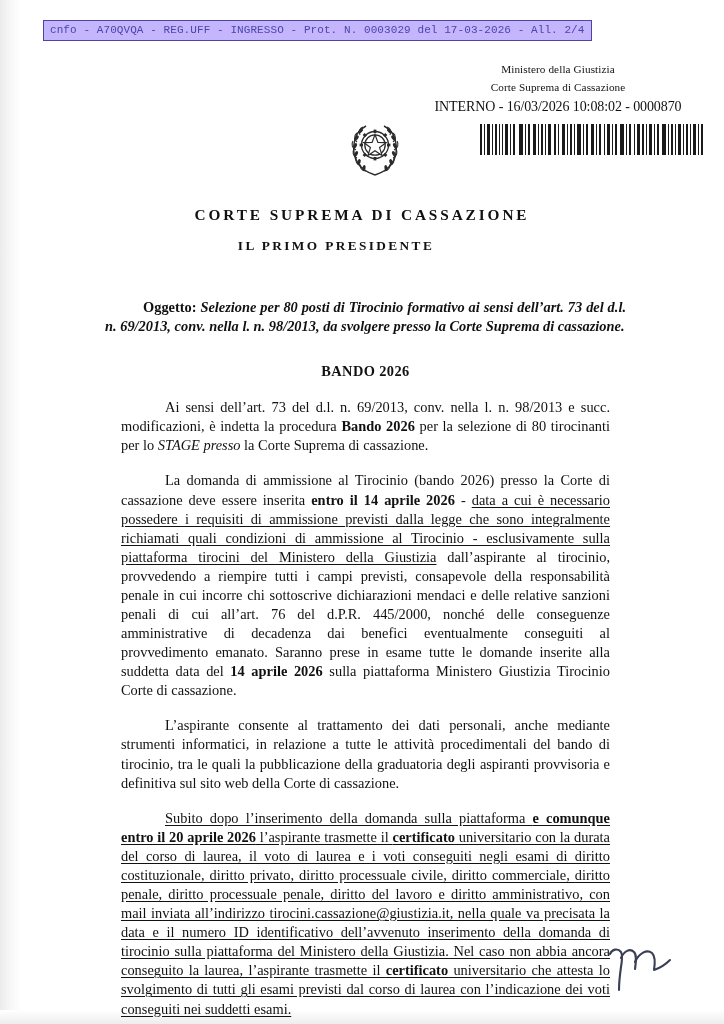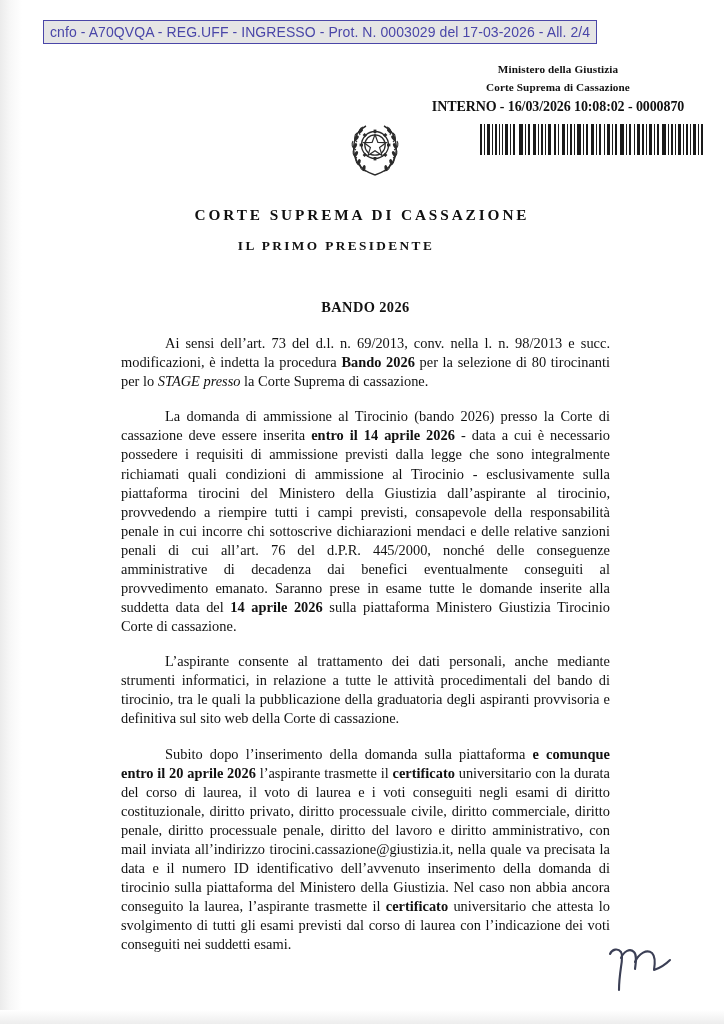--- a/index.html
+++ b/index.html
@@ -32,37 +32,37 @@
     pointer-events: none;
   }
 
   
   .stamp {
     position: absolute;
     left: 43px;
     top: 20px;
     border: 1.4px solid #4a46a8;
     color: #4a46a8;
-    font-family: Liberation Sans, sans-serif;
-    font-size: 14px;
+    font-family: Liberation Mono, monospace;
+    font-size: 11px;
     line-height: 1;
     padding: 3.5px 6px 4px 6px;
     white-space: nowrap;
     letter-spacing: 0.08px;
-    background: #e5e5e5;
+    background: #c4b5fd;
   }
 
   
   .ministry-head {
     position: absolute;
     right: 16px;
     top: 60px;
     width: 300px;
     text-align: center;
-    font-weight: bold;
+    font-weight: normal;
     font-size: 11.2px;
     line-height: 1.62;
     letter-spacing: 0.1px;
   }
   .ministry-head .line3 {
     font-size: 14px;
     letter-spacing: -0.1px;
   }
 
   .barcode {
@@ -135,21 +135,21 @@
   }
 
   .para {
     margin: 16px;
     text-indent: 44px;
   }
   .para + .para { margin-top: 1px; }
 
   b { font-weight: bold; }
   i { font-style: italic; }
-  .u { text-underline-offset: 1.5px; }
+  .u { text-decoration: underline; text-underline-offset: 1.5px; }
 
   
   .signature {
     position: absolute;
     left: 596px;
     top: 938px;
     width: 96px;
     height: 62px;
   }
   .signature svg { display: block; }
@@ -282,20 +282,21 @@
 
     <path d="M28 16.5 L30.9 24.4 L39.3 24.6 L32.6 29.6 L35.1 37.6 L28 32.8 L20.9 37.6 L23.4 29.6 L16.7 24.6 L25.1 24.4 Z" fill="#ffffff" stroke="#2b2b2b" stroke-width="1.2"></path>
   </svg>
 </div>
 
 <div class="doc-title">CORTE SUPREMA DI CASSAZIONE</div>
 <div class="doc-subtitle">IL PRIMO PRESIDENTE</div>
 
 <div class="body-col">
 
+  <p class="subject"><span class="lbl">Oggetto:</span> <span>Selezione per 80 posti di  Tirocinio formativo ai sensi dell’art. 73 del d.l. n. 69/2013, conv. nella l. n. 98/2013, da svolgere presso la Corte Suprema di cassazione.</span></p>
 
   <p class="bando-head">BANDO  2026</p>
 
   <p class="para"><span>Ai sensi dell’art. 73 del d.l. n. 69/2013, conv. nella l. n. 98/2013 e succ. modificazioni, è indetta la procedura </span><b>Bando 2026</b><span> per la selezione di 80 tirocinanti per lo </span><i>STAGE presso</i><span> la Corte Suprema di cassazione.</span></p>
 
   <p class="para"><span>La domanda di ammissione al Tirocinio (bando 2026)  presso la Corte di cassazione deve essere inserita </span><b>entro il 14 aprile 2026</b><span> - </span><span class="u">data a cui è necessario possedere i requisiti di ammissione previsti dalla legge che sono integralmente richiamati quali condizioni di ammissione al Tirocinio - esclusivamente  sulla piattaforma  tirocini del Ministero della Giustizia</span><span> dall’aspirante al tirocinio, provvedendo a riempire tutti i campi previsti,   consapevole della responsabilità penale in cui incorre chi sottoscrive dichiarazioni mendaci e delle relative sanzioni penali di cui all’art. 76 del d.P.R. 445/2000, nonché delle conseguenze amministrative di decadenza  dai benefici eventualmente conseguiti al provvedimento emanato. Saranno prese in esame tutte le domande inserite alla suddetta data del </span><b>14 aprile 2026</b><span> sulla piattaforma Ministero Giustizia Tirocinio Corte di cassazione.</span></p>
 
   <p class="para">L’aspirante consente al trattamento dei dati personali, anche mediante strumenti informatici, in relazione a tutte le attività procedimentali del bando di tirocinio, tra le quali la pubblicazione della graduatoria degli aspiranti provvisoria e definitiva sul sito web della Corte di cassazione.</p>
 
   <p class="para u"><span>Subito dopo l’inserimento della domanda sulla piattaforma </span><b>e comunque  entro il 20 aprile 2026</b><span> l’aspirante  trasmette il </span><b>certificato</b><span> universitario con  la durata del corso di laurea, il voto di laurea e i voti conseguiti negli esami di diritto costituzionale, diritto privato, diritto processuale civile, diritto commerciale, diritto penale, diritto processuale penale, diritto del lavoro e diritto amministrativo,  con  mail  inviata  all’indirizzo tirocini.cassazione@giustizia.it, nella quale   va precisata la data e il numero ID identificativo dell’avvenuto inserimento della domanda di tirocinio sulla piattaforma del Ministero della Giustizia. Nel caso non abbia ancora conseguito la laurea, l’aspirante trasmette  il </span><b>certificato</b><span> universitario che attesta lo  svolgimento di tutti gli esami previsti dal corso di laurea con l’indicazione dei voti conseguiti nei suddetti esami.</span></p>

